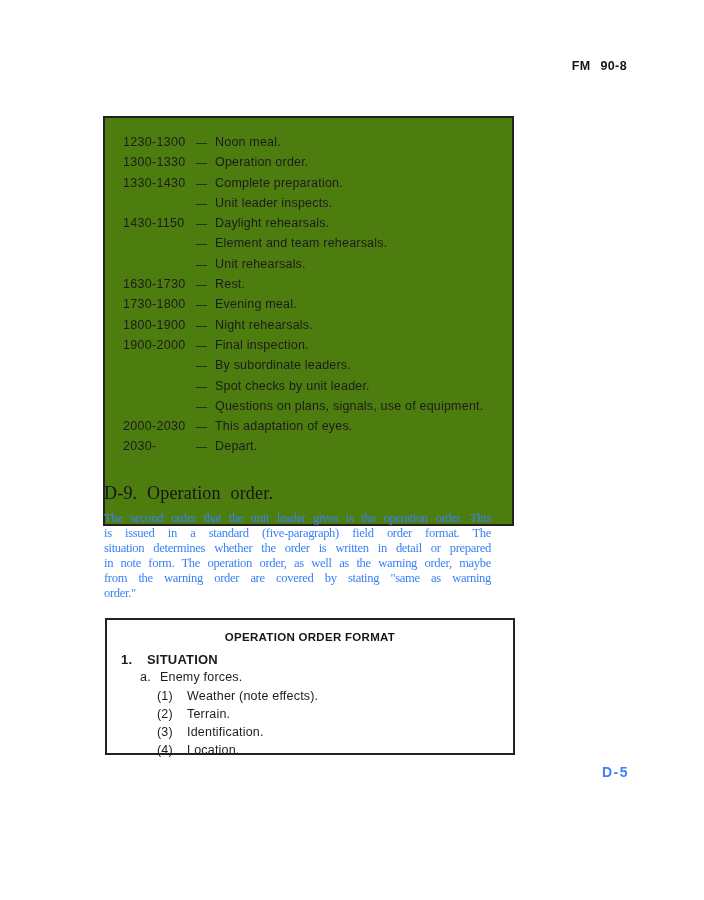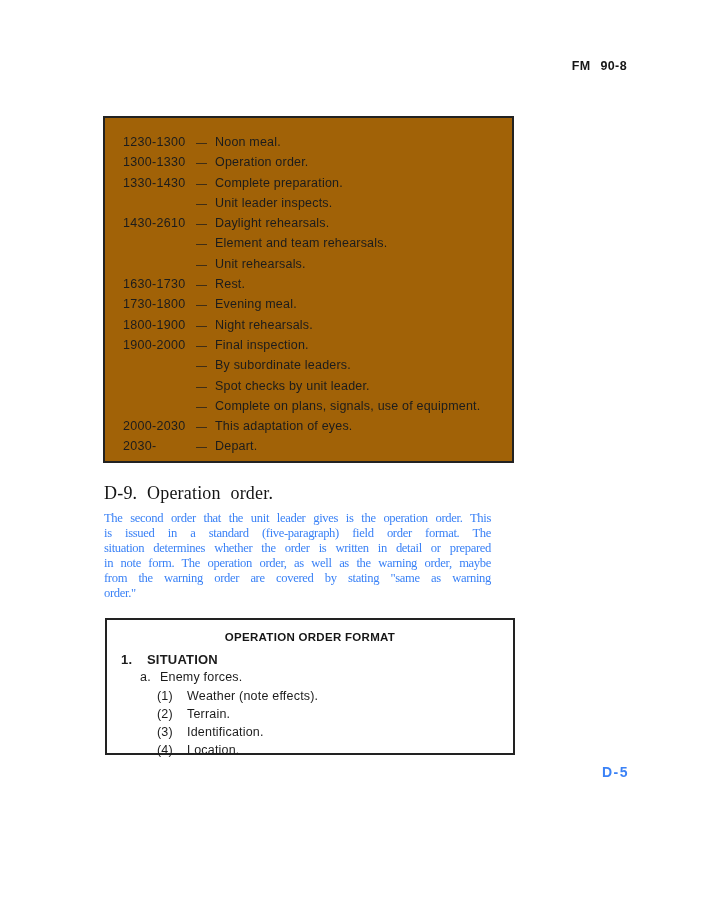--- a/index.html
+++ b/index.html
@@ -16,24 +16,24 @@
   .doc-ref{
     position:absolute; top:59px; right:77px;
     font-family:"Liberation Sans", sans-serif;
     font-weight:bold; font-size:12.5px; letter-spacing:.4px; word-spacing:6px;
     color:#161616;
     padding-left:34px;
   }
   
   .box1{
     position:absolute; left:103px; top:116px;
-    width:411px; height:347px;
+    width:411px; height:410px;
     border:2px solid #222;
     box-sizing:border-box;
-    background:#a16207;
+    background:#4d7c0f;
   }
   .schedule{ padding-top:14px; }
   .sched-row{
     display:flex; align-items:baseline;
     height:20.3px; line-height:20.3px;
     font-size:12.5px; color:#1c1c1c;
   }
   .sched-time{
     margin-left:18px; width:73px; flex:0 0 73px;
     letter-spacing:.3px;
@@ -112,21 +112,21 @@
           <span class="sched-time">1330-1430</span>
           <span class="sched-dash">—</span>
           <span class="sched-activity">Complete preparation.</span>
         </div>
         <div class="sched-row">
           <span class="sched-time"></span>
           <span class="sched-dash">—</span>
           <span class="sched-activity">Unit leader inspects.</span>
         </div>
         <div class="sched-row">
-          <span class="sched-time">1430-2610</span>
+          <span class="sched-time">1430-1150</span>
           <span class="sched-dash">—</span>
           <span class="sched-activity">Daylight rehearsals.</span>
         </div>
         <div class="sched-row">
           <span class="sched-time"></span>
           <span class="sched-dash">—</span>
           <span class="sched-activity">Element and team rehearsals.</span>
         </div>
         <div class="sched-row">
           <span class="sched-time"></span>
@@ -159,21 +159,21 @@
           <span class="sched-activity">By subordinate leaders.</span>
         </div>
         <div class="sched-row">
           <span class="sched-time"></span>
           <span class="sched-dash">—</span>
           <span class="sched-activity">Spot checks by unit leader.</span>
         </div>
         <div class="sched-row">
           <span class="sched-time"></span>
           <span class="sched-dash">—</span>
-          <span class="sched-activity">Complete on plans, signals, use of equipment.</span>
+          <span class="sched-activity">Questions on plans, signals, use of equipment.</span>
         </div>
         <div class="sched-row">
           <span class="sched-time">2000-2030</span>
           <span class="sched-dash">—</span>
           <span class="sched-activity">This adaptation of eyes.</span>
         </div>
         <div class="sched-row">
           <span class="sched-time">2030-</span>
           <span class="sched-dash">—</span>
           <span class="sched-activity">Depart.</span>

